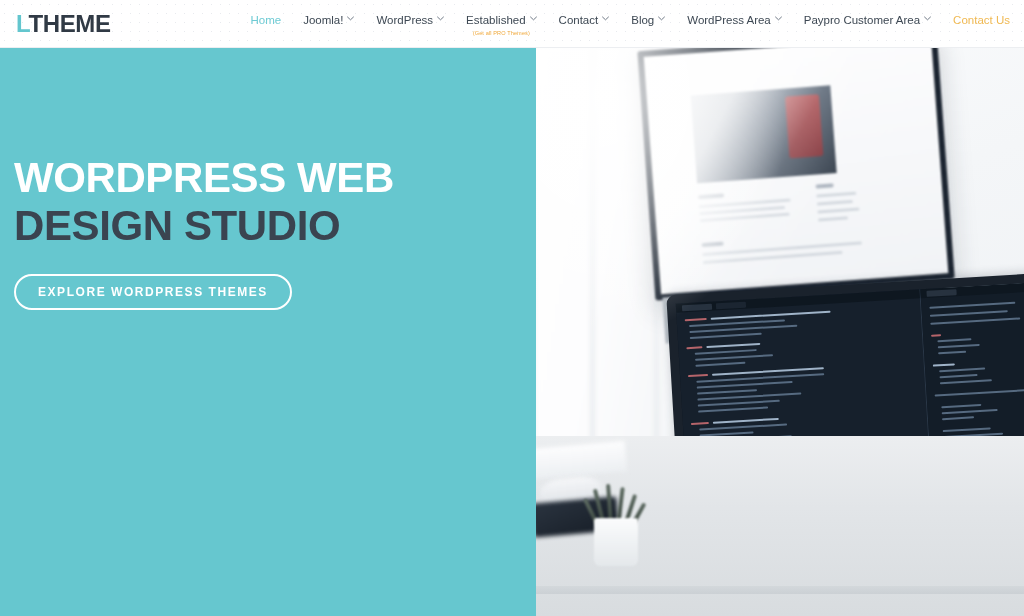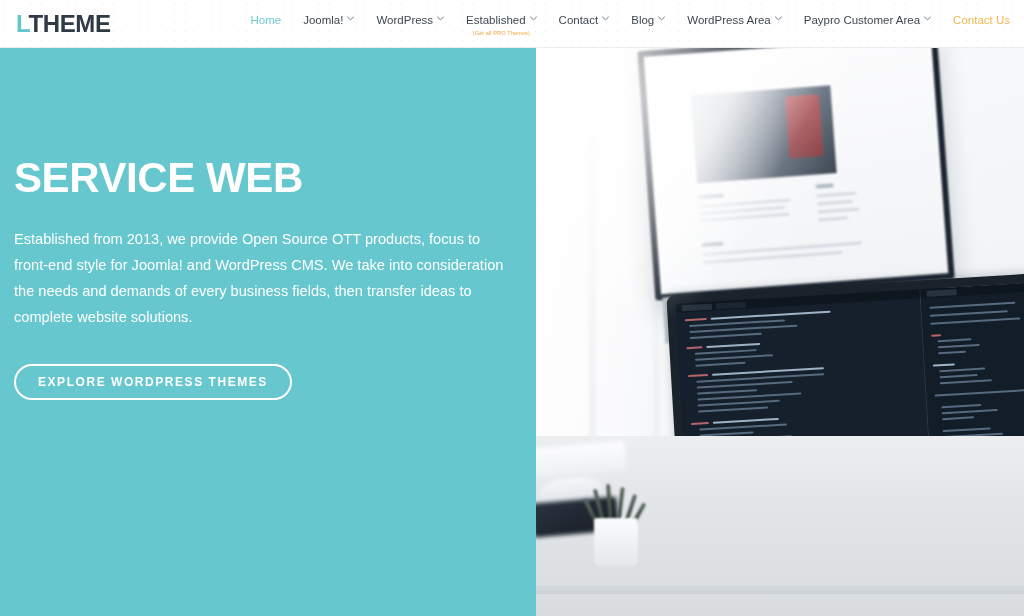--- a/index.html
+++ b/index.html
@@ -406,24 +406,24 @@
   </nav>
 </div>
 
 <div class="hero">
 
   <div class="hero-left">
     <div class="hero-content">
 
 
       <h1 class="headline">
-        <span class="line1">SERVICE WEB</span>
+        <span class="line1">WORDPRESS WEB</span>
+        <span class="line2">DESIGN STUDIO</span>
       </h1>
 
-      <p class="lede">Established from 2013, we provide Open Source OTT products, focus to front-end style for Joomla! and WordPress CMS. We take into consideration the needs and demands of every business fields, then transfer ideas to complete website solutions.</p>
 
       <div class="btn-row">
         <a class="btn">EXPLORE WORDPRESS THEMES</a>
       </div>
 
     </div>
   </div>
 
   <div class="hero-right">
     <div class="photo">

